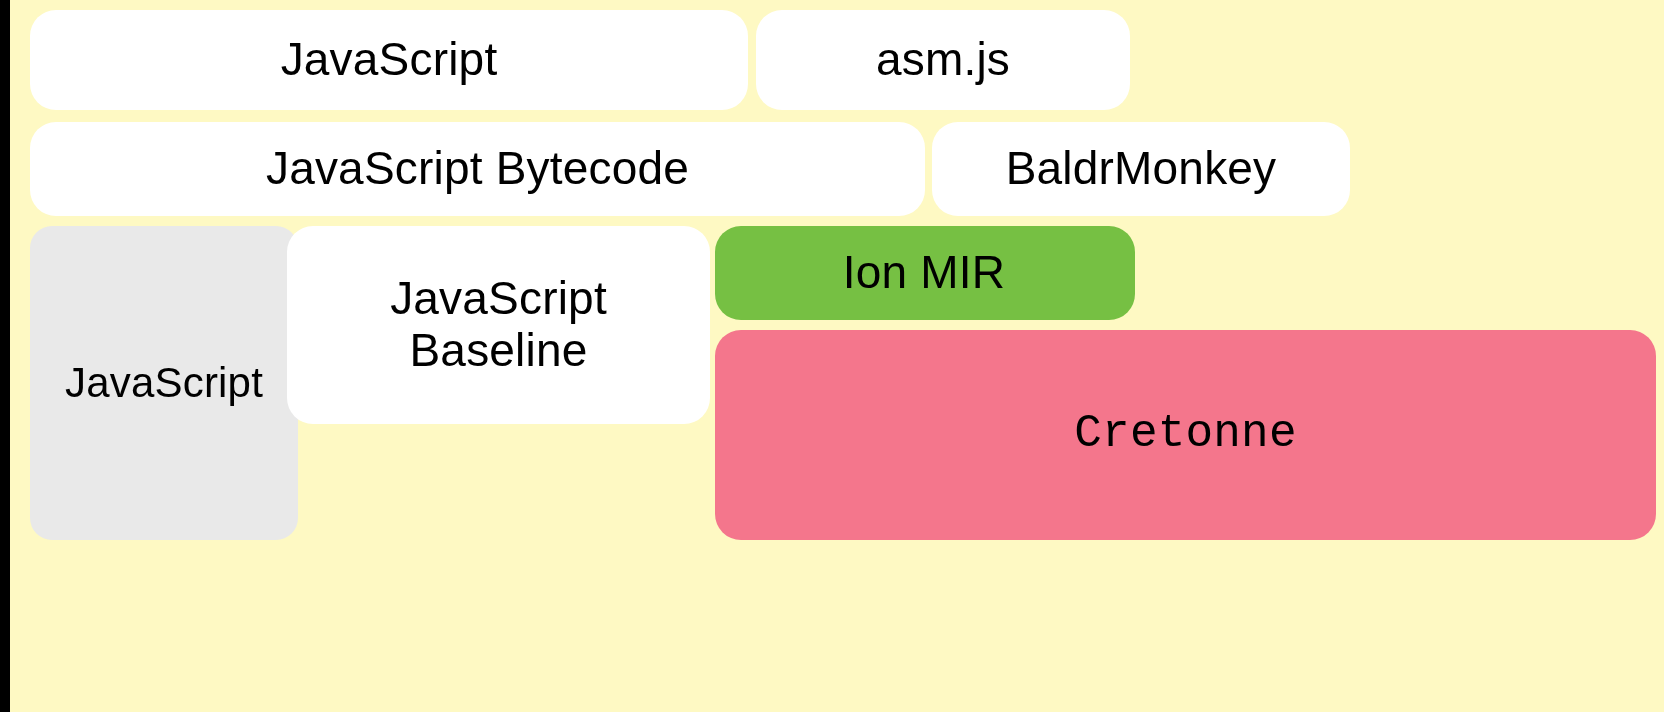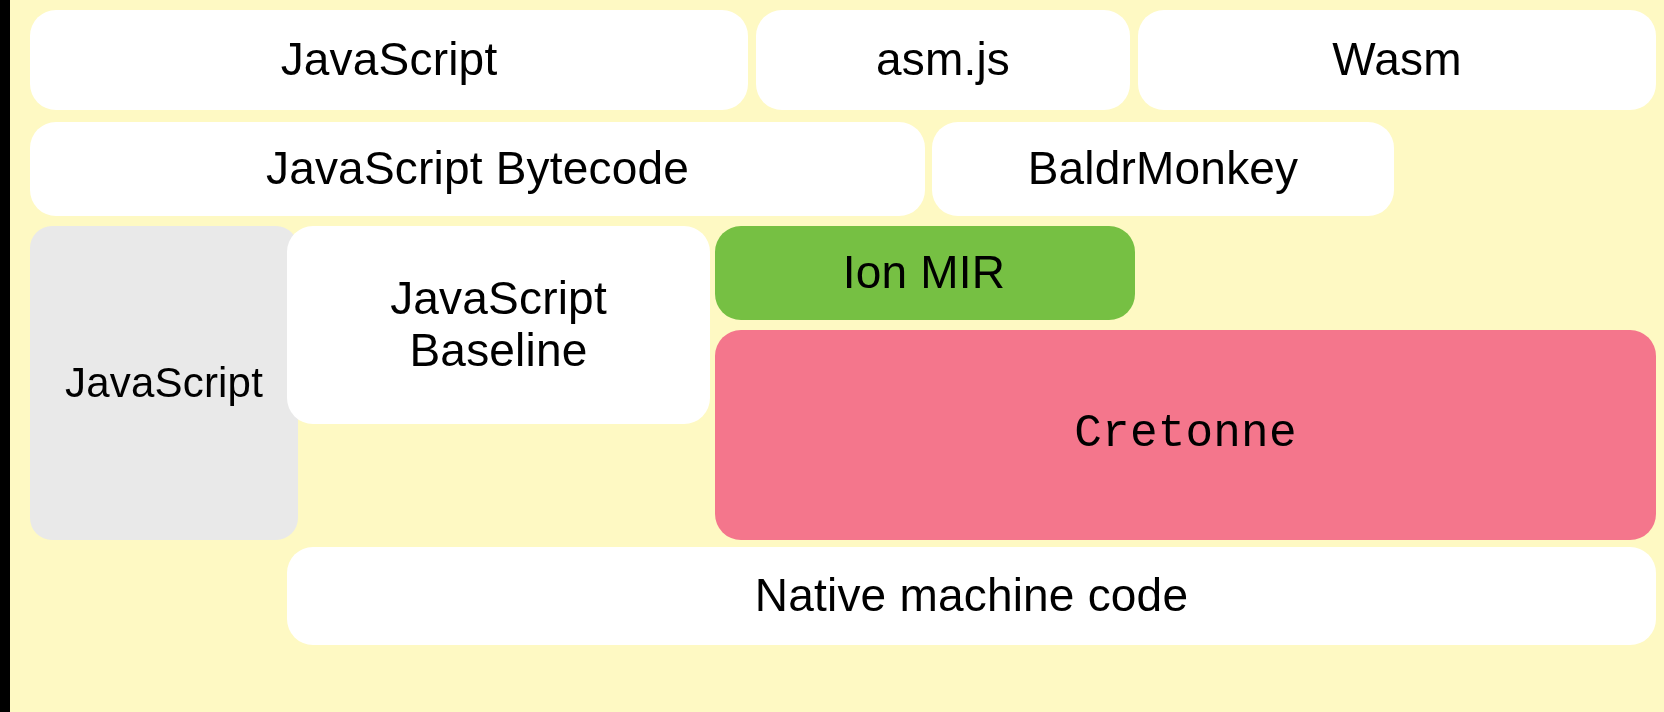--- a/index.html
+++ b/index.html
@@ -39,52 +39,50 @@
   .node.green { background: #76c043; padding-left: 8px; }
   .node.pink  { background: #f4768c; font-family: Liberation Mono, monospace; }
 
   
   #n-javascript   { left: 20px;   top: 10px;  width: 718px;  height: 100px; font-size: 46px; }
   #n-asmjs        { left: 746px;  top: 10px;  width: 374px;  height: 100px; font-size: 46px; }
   #n-wasm         { left: 1128px; top: 10px;  width: 518px;  height: 100px; font-size: 46px; }
 
   
   #n-bytecode     { left: 20px;   top: 122px; width: 895px;  height: 94px;  font-size: 46px; }
-  #n-baldrmonkey  { left: 922px;  top: 122px; width: 462px;  height: 94px;  font-size: 46px; }
+  #n-baldrmonkey  { left: 922px;  top: 122px; width: 418px;  height: 94px;  font-size: 46px; }
 
   
   #n-interpreter  { left: 20px;   top: 226px; width: 268px;  height: 314px; font-size: 42px; border-radius: 22px; }
   #n-baseline     { left: 277px;  top: 226px; width: 423px;  height: 198px; font-size: 46px; }
   #n-macroasm     { left: 277px;  top: 442px; width: 423px;  height: 92px;  font-size: 42px; }
   #n-ionmir       { left: 705px;  top: 226px; width: 420px;  height: 94px;  font-size: 46px; }
   #n-cretonne     { left: 705px;  top: 330px; width: 941px;  height: 210px; font-size: 46px; }
 
   
   #n-nativecode   { left: 277px;  top: 547px; width: 1369px; height: 98px;  font-size: 46px; }
 </style>
 </head>
 <body>
 
 <div id="stage">
 
   <div class="node" id="n-javascript">JavaScript</div>
 
   <div class="node" id="n-asmjs">asm.js</div>
 
-  <div class="node" id="n-wasm">Wasm</div>
 
   <div class="node" id="n-bytecode">JavaScript Bytecode</div>
 
   <div class="node" id="n-baldrmonkey">BaldrMonkey</div>
 
   <div class="node gray" id="n-interpreter">JavaScript</div>
 
   <div class="node" id="n-baseline">JavaScript
 Baseline</div>
 
 
   <div class="node green" id="n-ionmir">Ion MIR</div>
 
   <div class="node pink" id="n-cretonne">Cretonne</div>
 
-  <div class="node" id="n-nativecode">Native machine code</div>
 
 </div>
 
 </body></html>

